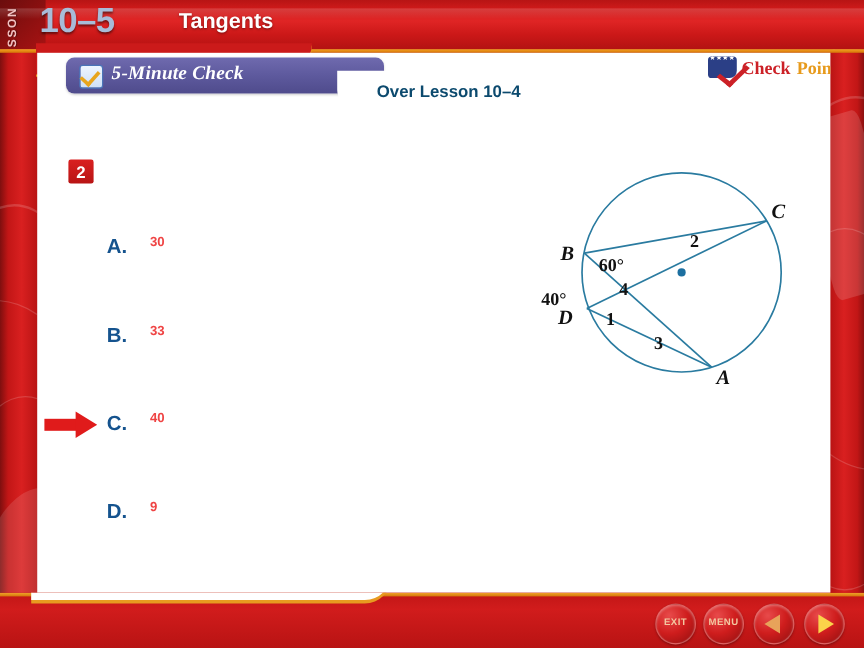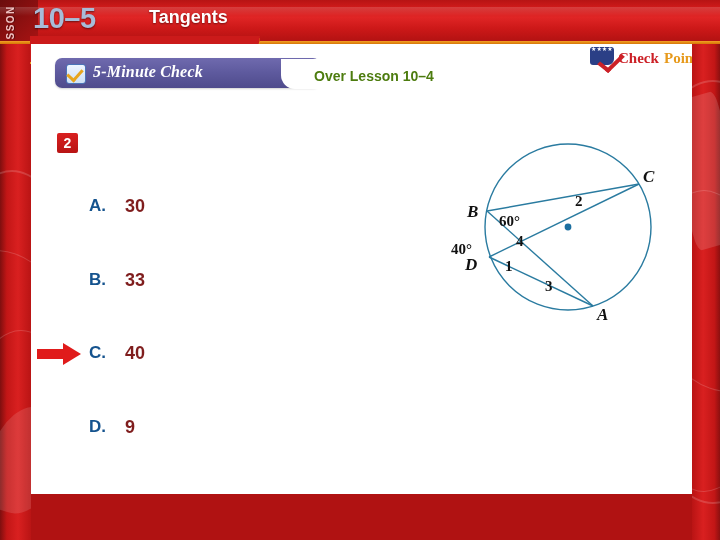--- a/index.html
+++ b/index.html
@@ -155,21 +155,21 @@
     position: absolute;
     left: 31px; top: 44px;
     width: 661px; height: 450px;
     background: #ffffff;
     overflow: hidden;
   }
 
   
   .check-banner {
     position: absolute;
-    left: 24px; top: 14px;
+    left: 24px; top: 4px;
     width: 265px; height: 30px;
     background: linear-gradient(180deg, #6f6aae 0%, #5e5a9e 48%, #4f4b8c 100%);
     border-radius: 7px;
     box-shadow: 0 1px 2px rgba(0,0,0,0.18);
   }
   .check-banner-tail {
     position: absolute;
     left: 250px; top: 15px;
     width: 60px; height: 30px;
     background: #ffffff;
@@ -200,21 +200,21 @@
     font-style: italic;
     color: #ffffff;
     letter-spacing: 0.2px;
     font-family: "Liberation Serif", serif;
   }
   .over-lesson {
     position: absolute;
     left: 283px; top: 24px;
     font-size: 14px;
     font-weight: bold;
-    color: #4d7c0f;
+    color: #0c4a6e;
     font-family: "Liberation Sans", sans-serif;
   }
 
   
   .checkpoint {
     position: absolute;
     left: 559px; top: 3px;
     width: 112px; height: 28px;
   }
   .cp-flag {
@@ -297,23 +297,23 @@
     position: absolute;
     left: 0; top: 0;
     font-size: 17px;
     font-weight: bold;
     color: #15538e;
     font-family: "Liberation Sans", sans-serif;
   }
   .choice-value {
     position: absolute;
     left: 36px; top: 0;
-    font-size: 18px;
-    font-weight: bold;
-    color: #7f1d1d;
+    font-size: 11px;
+    font-weight: bold;
+    color: #ef4444;
     font-family: "Liberation Sans", sans-serif;
   }
   .answer-arrow {
     position: absolute;
     width: 46px; height: 22px;
   }
   .answer-arrow .shaft {
     position: absolute;
     left: 0; top: 6px;
     width: 28px; height: 10px;
@@ -499,14 +499,31 @@
 
         <text x="60" y="177" font-family="Liberation Serif, serif" font-size="15" font-weight="bold" fill="#111">1</text>
         <text x="130" y="112" font-family="Liberation Serif, serif" font-size="15" font-weight="bold" fill="#111">2</text>
         <text x="100" y="197" font-family="Liberation Serif, serif" font-size="15" font-weight="bold" fill="#111">3</text>
         <text x="71" y="152" font-family="Liberation Serif, serif" font-size="15" font-weight="bold" fill="#111">4</text>
       </svg>
     </div>
 
   </div>
 
+  <div class="footer">
+    <div class="footer-topline"></div>
+    <div class="footer-curve"></div>
+
+    <div class="nav-btn" id="btn-exit">
+      <span class="lbl">EXIT</span>
+    </div>
+    <div class="nav-btn" id="btn-menu">
+      <span class="lbl">MENU</span>
+    </div>
+    <div class="nav-btn" id="btn-prev">
+      <span class="tri tri-left"></span>
+    </div>
+    <div class="nav-btn" id="btn-next">
+      <span class="tri tri-right"></span>
+    </div>
+  </div>
 
 </div>
 
 </body></html>

